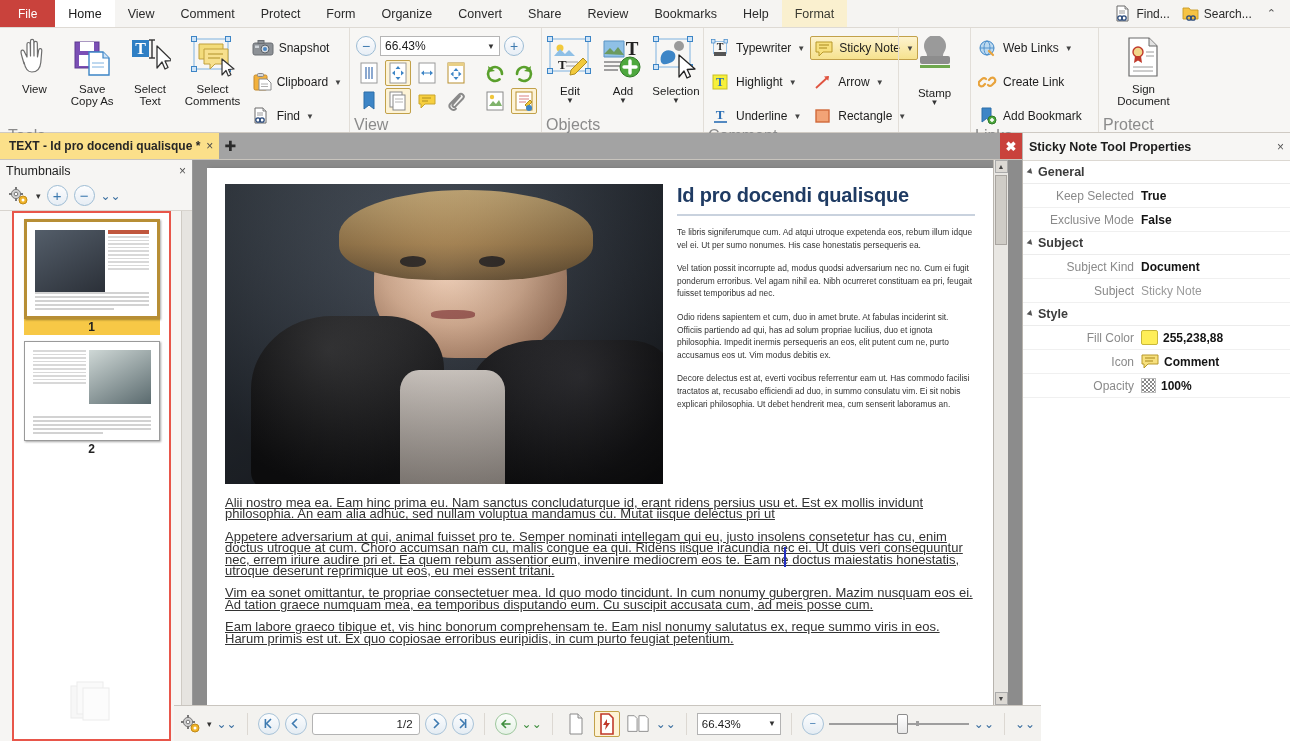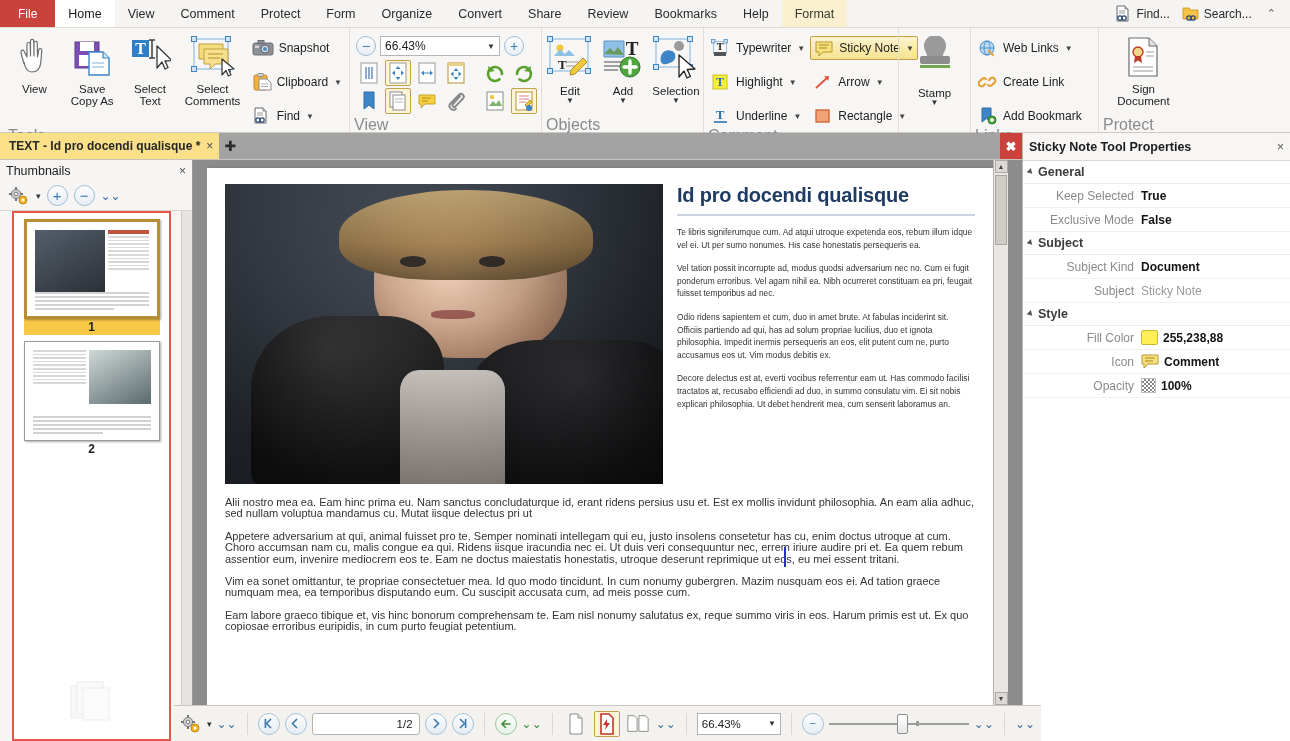--- a/index.html
+++ b/index.html
@@ -134,21 +134,21 @@
   .ptop { display: flex; gap: 14px; }
   .pimg {
     width: 438px; height: 300px; flex: none; position: relative; overflow: hidden;
     background: linear-gradient(150deg,#4e5864 0%,#39414c 38%,#2a2f37 70%,#1d2127 100%);
   }
   .pcol { flex: 1; min-width: 0; }
   .ptitle { font-size: 20px; font-weight: bold; color: #1f3b63; letter-spacing: -.2px; }
   .prule { height: 2px; background: #c9d2de; margin: 7px 0 10px 0; }
   .ptxt { font-size: 8.4px; line-height: 12.6px; color: #333; margin-bottom: 11px; text-align: left; }
   .pbody { margin-top: 13px; }
-  .pbody p { font-size: 11px; line-height: 11.4px; color: #333; margin-bottom: 11px; }
+  .pbody p { font-size: 13px; line-height: 11.4px; color: #333; margin-bottom: 11px; text-decoration: underline; }
   .caret {
     position: absolute; width: 2px; height: 20px; background: #2430c4; left: 577px; top: 379px;
   }
   .vscroll {
     width: 15px; background: #e9e7e3; border-left: 1px solid #b8b4ae;
     display: flex; flex-direction: column; align-items: center;
   }
   .vs-btn { width: 13px; height: 13px; background: #dcd9d4; border: 1px solid #aaa; font-size: 7px;
             display:flex; align-items:center; justify-content:center; color:#444; }
   .vs-thumb { width: 12px; height: 70px; background: #cfccc6; border: 1px solid #a9a5a0; margin-top: 2px; }

